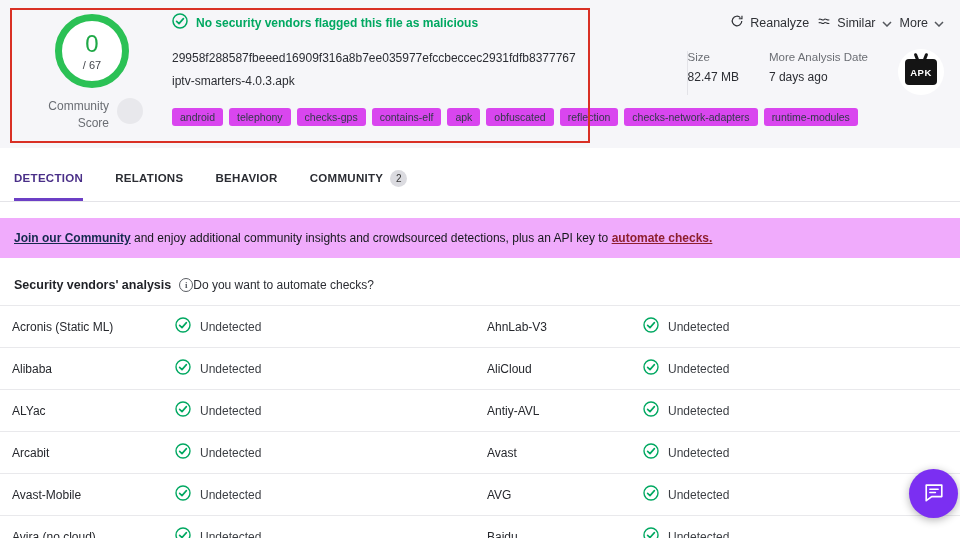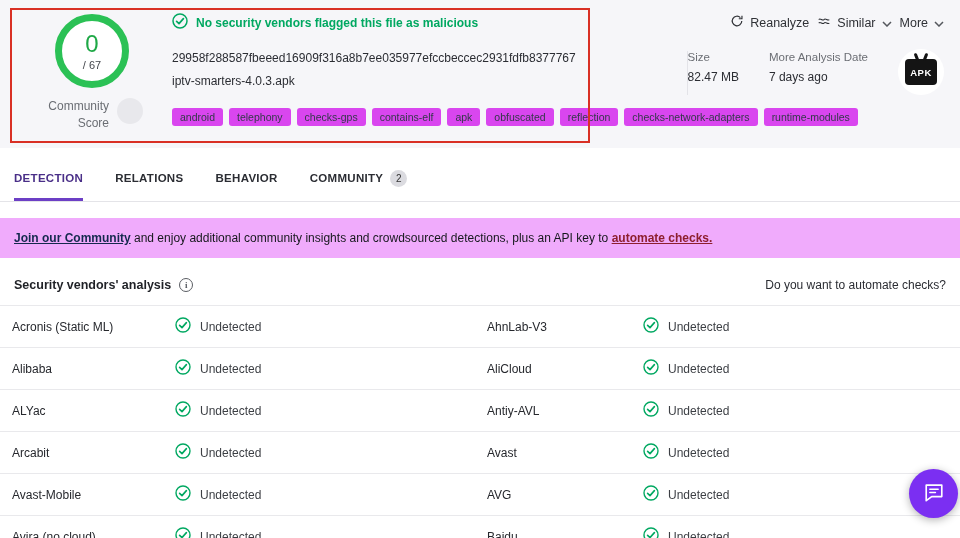--- a/index.html
+++ b/index.html
@@ -56,21 +56,21 @@
   .tab.active { color:#4A2F88; border-bottom-color:#6C3FC5; }
   .tab-badge { background:#dbdbe0; color:#333; width:17px; height:17px; border-radius:50%;
                font-size:10px; font-weight:normal; display:flex; align-items:center; justify-content:center; }
 
   
   .banner { margin-top:16px; background:#f0abfc; padding:13px 14px; font-size:12px; color:#16181d; }
   .banner-link1 { font-weight:bold; text-decoration:underline; color:#14294E; cursor:pointer; }
   .banner-link2 { font-weight:bold; text-decoration:underline; color:#8E1F2F; cursor:pointer; }
 
   
-  .analysis-row { display:flex; justify-content:space-between; align-items:center; padding:20px 14px 13px; }
+  .analysis-row { display:flex; align-items:center; padding:20px 14px 13px; }
   .analysis-title { font-size:12.5px; font-weight:bold; color:#1f2126; display:flex; align-items:center; gap:8px; }
   .info-icon { width:14px; height:14px; border:1px solid #5a5d63; border-radius:50%; font-size:9px;
                display:flex; align-items:center; justify-content:center; color:#5a5d63;
                font-family:"Liberation Serif", serif; font-weight:bold; }
   .automate-text { font-size:12px; color:#2b2d33; }
 
   
   .vrow { display:grid; grid-template-columns:163px 312px 156px 1fr; align-items:center;
           padding:11px 0 11px 12px; border-top:1px solid #e9e9ec; font-size:12px; color:#26282d; }
   .vstatus { display:flex; align-items:center; gap:9px; color:#3c3f44; }

